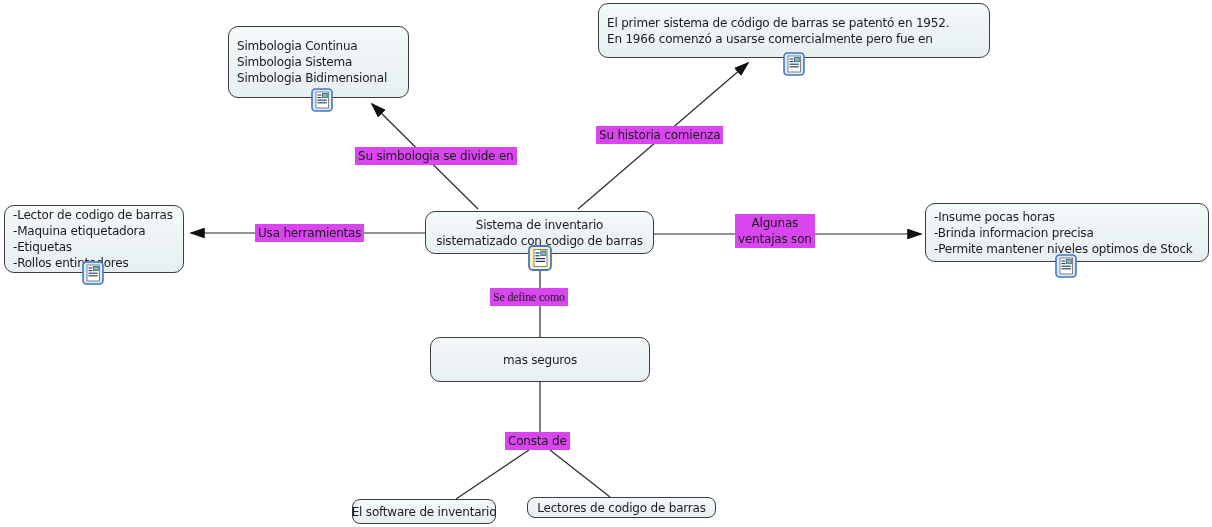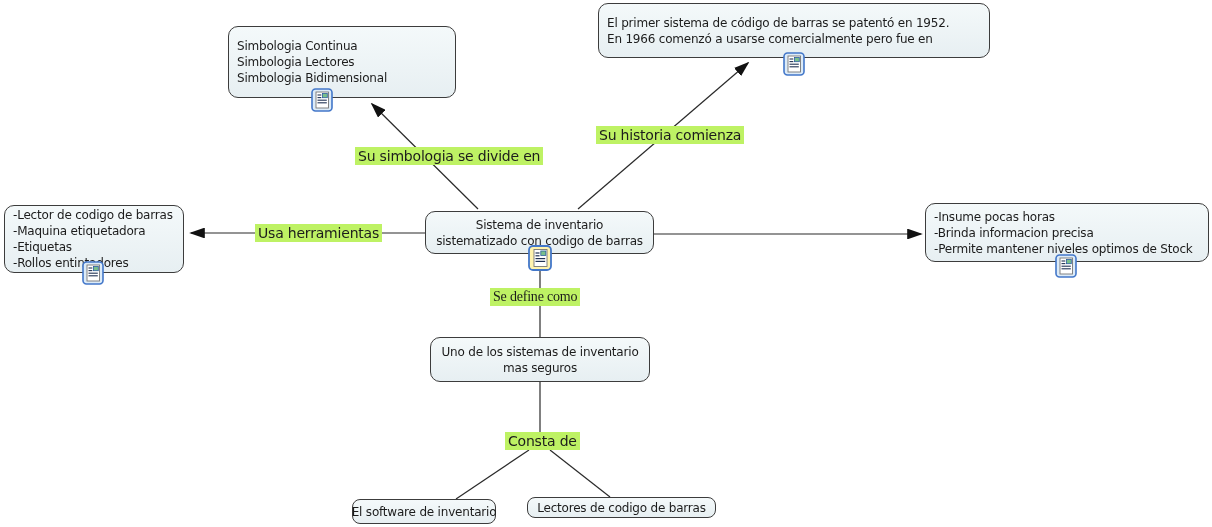--- a/index.html
+++ b/index.html
@@ -13,22 +13,22 @@
     position:absolute;z-index:1;box-sizing:border-box;
     background:linear-gradient(180deg,#f4f9fa 0%,#e7eff2 100%);
     border:1px solid #3c3c3c;border-radius:10px;
     display:flex;flex-direction:column;justify-content:center;
     font-size:12px;letter-spacing:-0.2px;line-height:16px;
   }
   .node.left-align{align-items:flex-start;padding:2px 6px 2px 8px;}
   .node.center-align{align-items:center;text-align:center;padding:2px 6px;}
   .node-line{white-space:nowrap;}
   .link-label{
-    position:absolute;z-index:1;background:#bef264;padding:1px 3px;
-    font-size:14px;letter-spacing:-0.2px;line-height:16px;white-space:nowrap;
+    position:absolute;z-index:1;background:#d946ef;padding:1px 3px;
+    font-size:12px;letter-spacing:-0.2px;line-height:16px;white-space:nowrap;
   }
   .link-label.center{text-align:center;}
   .res-icon{position:absolute;z-index:2;width:22px;height:24px;}
   .res-icon svg{display:block;}
 </style>
 </head>
 <body>
 
 <div id="canvas">
 
@@ -49,23 +49,23 @@
 
     <line x1="540" y1="270" x2="540" y2="338" stroke="#2a2a2a" stroke-width="1.2"></line>
 
     <line x1="540" y1="382" x2="540" y2="434" stroke="#2a2a2a" stroke-width="1.2"></line>
 
     <line x1="529" y1="450" x2="456" y2="499" stroke="#2a2a2a" stroke-width="1.2"></line>
 
     <line x1="550" y1="450" x2="610" y2="497" stroke="#2a2a2a" stroke-width="1.2"></line>
   </svg>
 
-  <div class="node left-align" style="left:228px;top:26px;width:228px;height:72px;">
+  <div class="node left-align" style="left:228px;top:26px;width:181px;height:72px;">
     <div class="node-line">Simbologia Continua</div>
-    <div class="node-line">Simbologia Lectores</div>
+    <div class="node-line">Simbologia Sistema</div>
     <div class="node-line">Simbologia Bidimensional</div>
   </div>
 
   <div class="node left-align" style="left:598px;top:3px;width:392px;height:55px;">
     <div class="node-line">El primer sistema de código de barras se patentó en 1952.</div>
     <div class="node-line">En 1966 comenzó a usarse comercialmente pero fue en</div>
   </div>
 
   <div class="node left-align" style="left:4px;top:205px;width:180px;height:68px;text-align:right;">
     <div class="node-line">-Lector de codigo de barras</div>
@@ -79,35 +79,38 @@
     <div class="node-line">sistematizado con codigo de barras</div>
   </div>
 
   <div class="node left-align" style="left:925px;top:203px;width:284px;height:59px;">
     <div class="node-line">-Insume pocas horas</div>
     <div class="node-line">-Brinda informacion precisa</div>
     <div class="node-line">-Permite mantener niveles optimos de Stock</div>
   </div>
 
   <div class="node center-align" style="left:430px;top:337px;width:220px;height:45px;">
-    <div class="node-line">Uno de los sistemas de inventario</div>
     <div class="node-line">mas seguros</div>
   </div>
 
   <div class="node center-align" style="left:352px;top:499px;width:144px;height:25px;border-radius:8px;">
     <div class="node-line">El software de inventario</div>
   </div>
 
   <div class="node center-align" style="left:527px;top:497px;width:189px;height:21px;border-radius:8px;">
     <div class="node-line">Lectores de codigo de barras</div>
   </div>
 
   <div class="link-label" style="left:355px;top:147px;">Su simbologia se divide en</div>
   <div class="link-label" style="left:596px;top:126px;">Su historia comienza</div>
   <div class="link-label" style="left:255px;top:224px;">Usa herramientas</div>
+  <div class="link-label center" style="left:735px;top:214px;">
+    <div>Algunas</div>
+    <div>ventajas son</div>
+  </div>
   <div class="link-label" style="left:490px;top:288px;font-family:Liberation Serif, serif;">Se define como</div>
   <div class="link-label" style="left:505px;top:432px;">Consta de</div>
 
   <div class="res-icon" style="left:311px;top:88px;">
     <svg width="22" height="24" viewBox="0 0 22 24">
       <rect x="1" y="1" width="20" height="22" rx="3.5" fill="#dcebf8" stroke="#4377c9" stroke-width="1.6"></rect>
       <rect x="5" y="4" width="12.5" height="16" fill="#ffffff" stroke="#777777" stroke-width="0.9"></rect>
       <rect x="11.5" y="5.5" width="4.8" height="4.2" fill="#79c08b" stroke="#2c5e9e" stroke-width="0.8"></rect>
       <line x1="6.5" y1="7" x2="10.3" y2="7" stroke="#223355" stroke-width="1.1"></line>
       <line x1="6.5" y1="9.6" x2="10.3" y2="9.6" stroke="#223355" stroke-width="1.1"></line>

